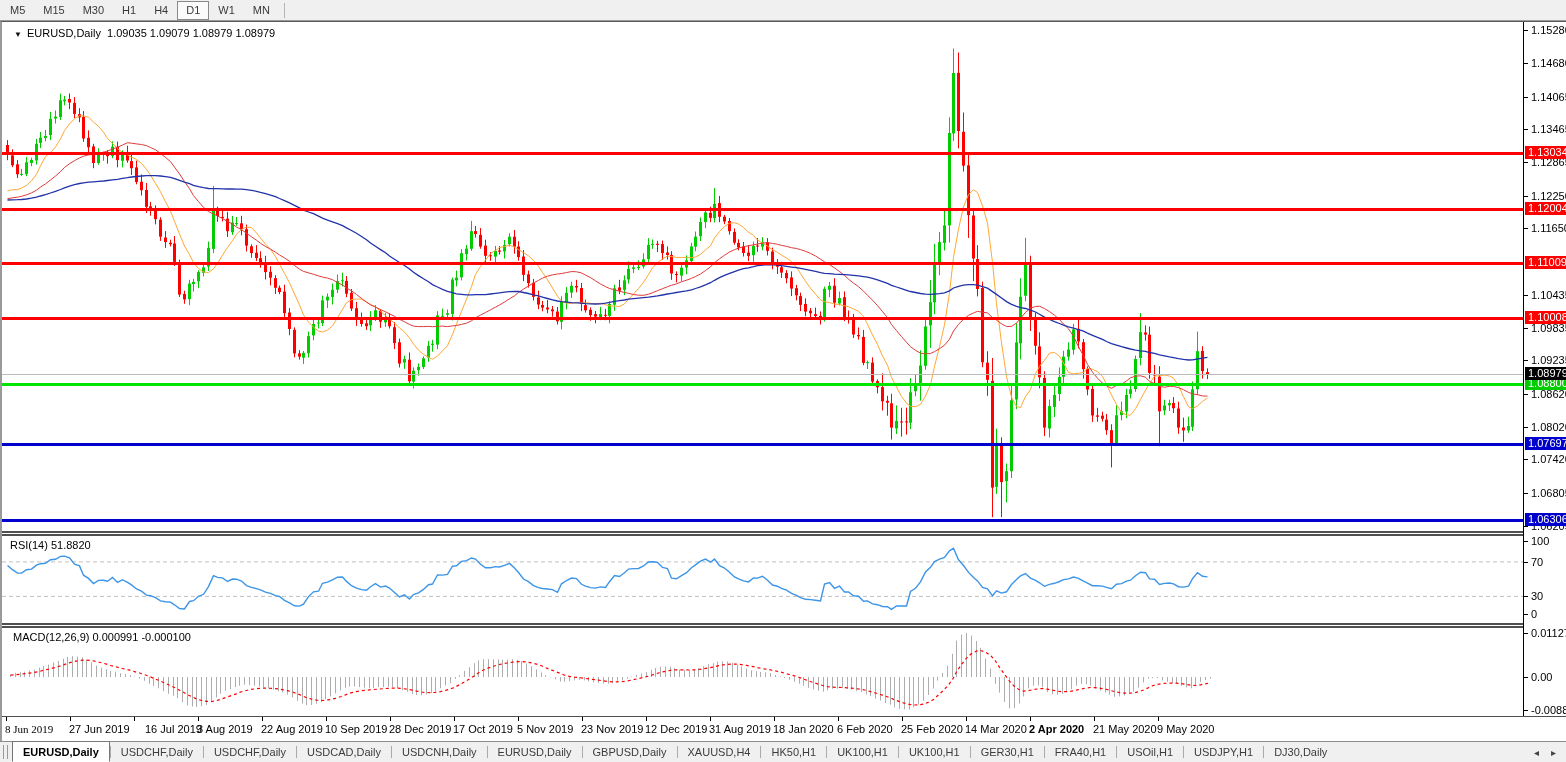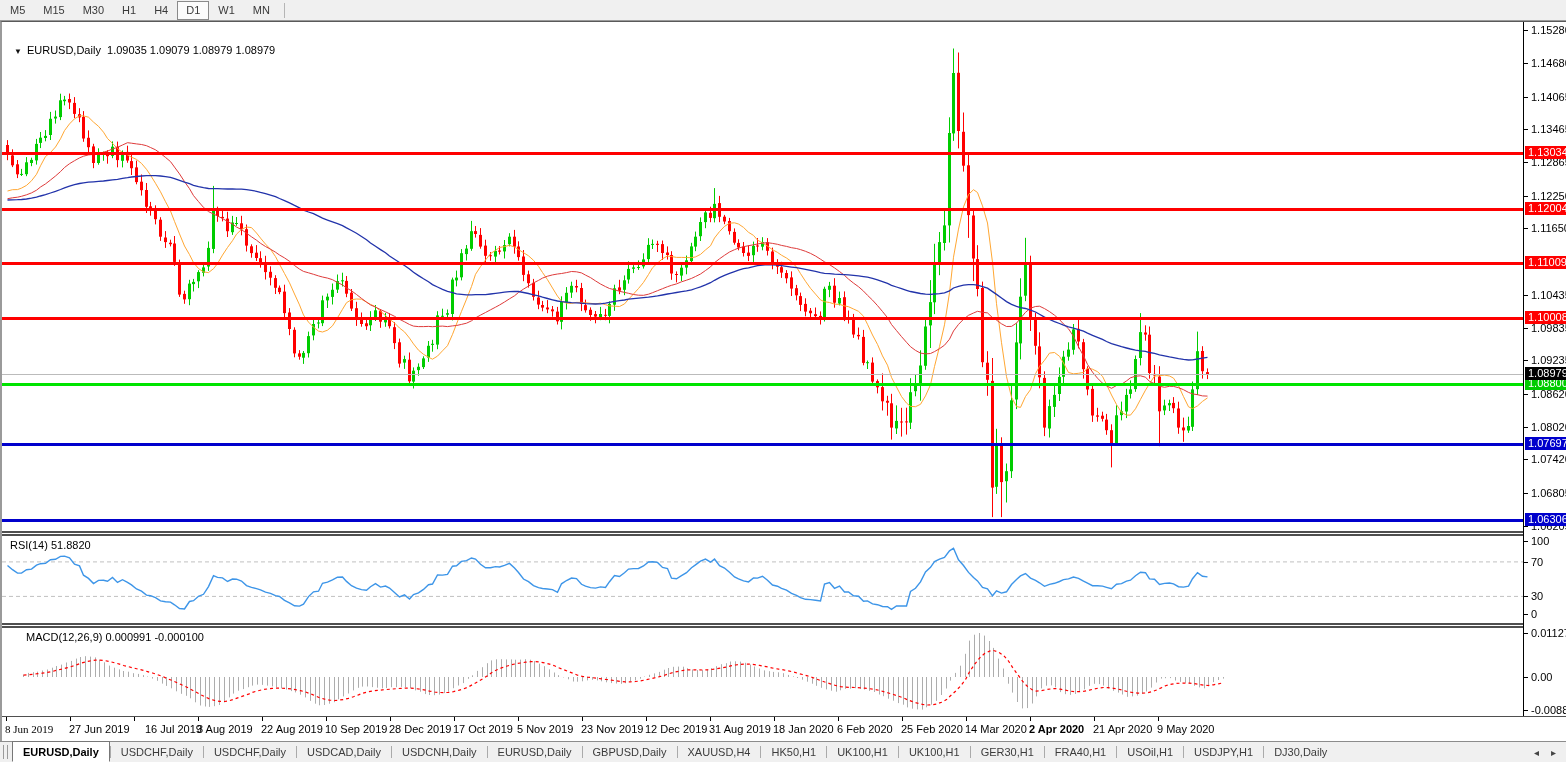--- a/index.html
+++ b/index.html
@@ -12,26 +12,26 @@
     display:flex; align-items:center; padding-left:1px; }
   .tf-btn { padding:2px 8px; color:#3a3a3a; border:1px solid transparent; line-height:13px; }
   .tf-btn.active { background:#fbfbfb; border:1px solid #8a8a8a; }
   .group-sep { width:1px; height:15px; background:#b5b5b5; margin:0 5px; }
 
   
   #chart-area { position:absolute; top:21px; left:0; width:1566px; height:720px;
     background:#fff; border-top:1px solid #5a5a5a; border-left:2px solid #9a9a9a; }
   #main-pane   { position:absolute; top:0;   left:0; width:1521px; height:509px; }
   #rsi-pane    { position:absolute; top:514px; left:0; width:1521px; height:87px; }
-  #macd-pane   { position:absolute; top:606px; left:16px; width:1521px; height:88px; }
+  #macd-pane   { position:absolute; top:606px; left:3px; width:1521px; height:88px; }
   .pane-sep { position:absolute; left:0; width:1566px; height:5px; background:#fff;
     border-top:2px solid #4f4f4f; border-bottom:2px solid #4f4f4f; }
   #sep1 { top:509px; } #sep2 { top:601px; }
 
-  #title-overlay { position:absolute; top:22px; left:12px; color:#000; white-space:nowrap; }
+  #title-overlay { position:absolute; top:5px; left:12px; color:#000; white-space:nowrap; }
   #title-overlay .caret { font-size:8px; margin-right:5px; color:#111; }
   .pane-label { position:absolute; left:8px; color:#000; white-space:nowrap; }
 
   
   .hline { position:absolute; left:0; width:1521px; }
 
   
   #axis-col { position:absolute; top:0; left:1521px; width:45px; height:694px;
     border-left:1px solid #000; background:#fff; }
   .ptick-dash { position:absolute; left:0; width:4px; height:1px; background:#000; }
@@ -937,21 +937,21 @@
       <div class="dlbl" style="left: 771px;">18 Jan 2020</div>
       <div class="dtick" style="left: 836px;"></div>
       <div class="dlbl" style="left: 835px;">6 Feb 2020</div>
       <div class="dtick" style="left: 900px;"></div>
       <div class="dlbl" style="left: 899px;">25 Feb 2020</div>
       <div class="dtick" style="left: 964px;"></div>
       <div class="dlbl" style="left: 963px;">14 Mar 2020</div>
       <div class="dtick" style="left: 1028px;"></div>
       <div class="dlbl" style="left: 1027px; font-weight: bold;">2 Apr 2020</div>
       <div class="dtick" style="left: 1092px;"></div>
-      <div class="dlbl" style="left: 1091px;">21 Apr 2020</div>
+      <div class="dlbl" style="left: 1091px;">21 May 2020</div>
       <div class="dtick" style="left: 1156px;"></div>
       <div class="dlbl" style="left: 1155px;">9 May 2020</div>
     </div>
 </div>
 
 <div id="tabbar">
   <div class="tab-grip"></div>
   <div id="tabs-holder" style="display:flex;align-items:center;">
       <div class="tab active">EURUSD,Daily</div>
       <div class="tab-sep"></div>

